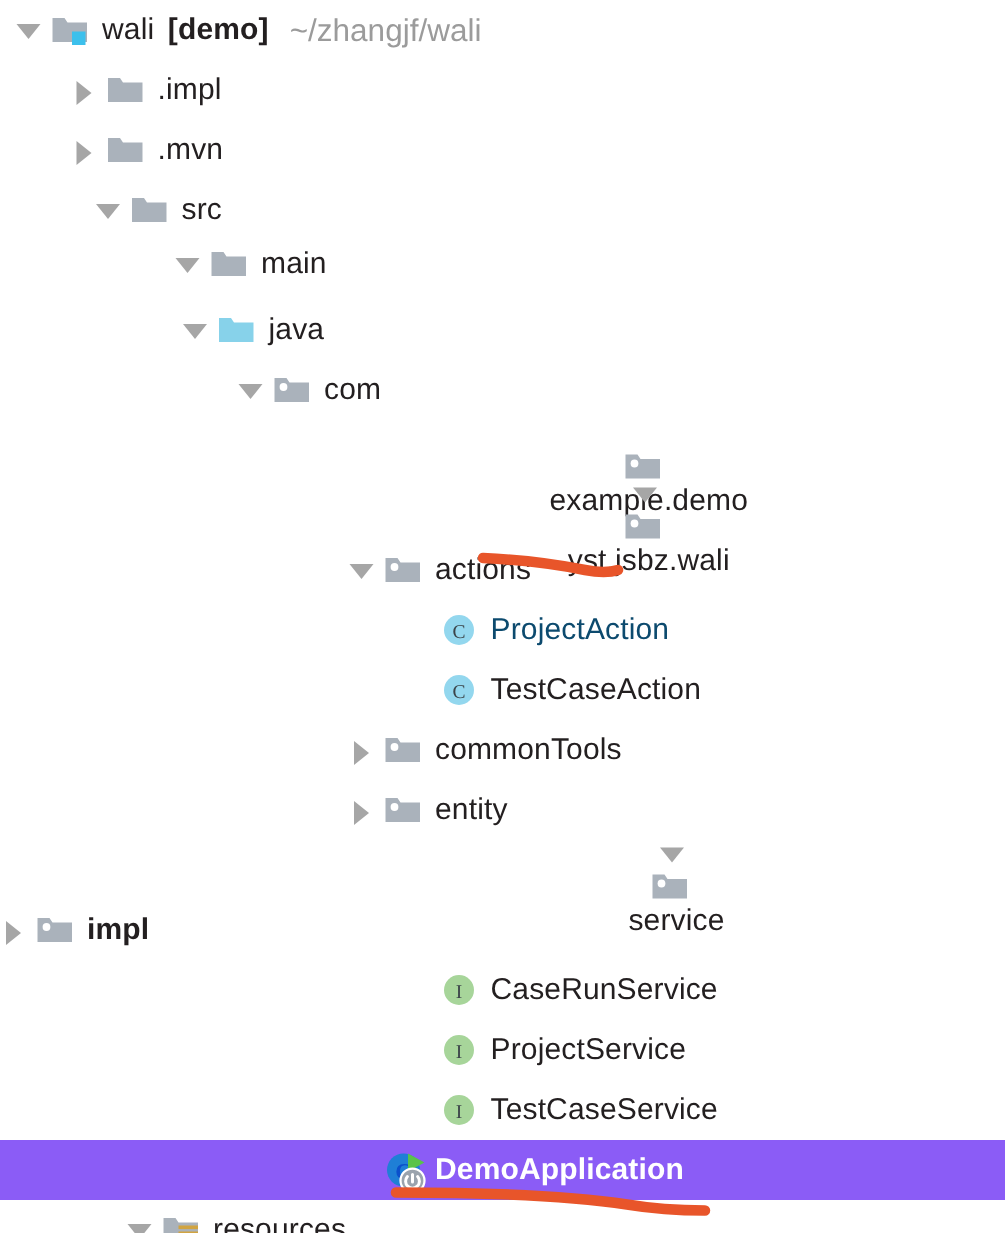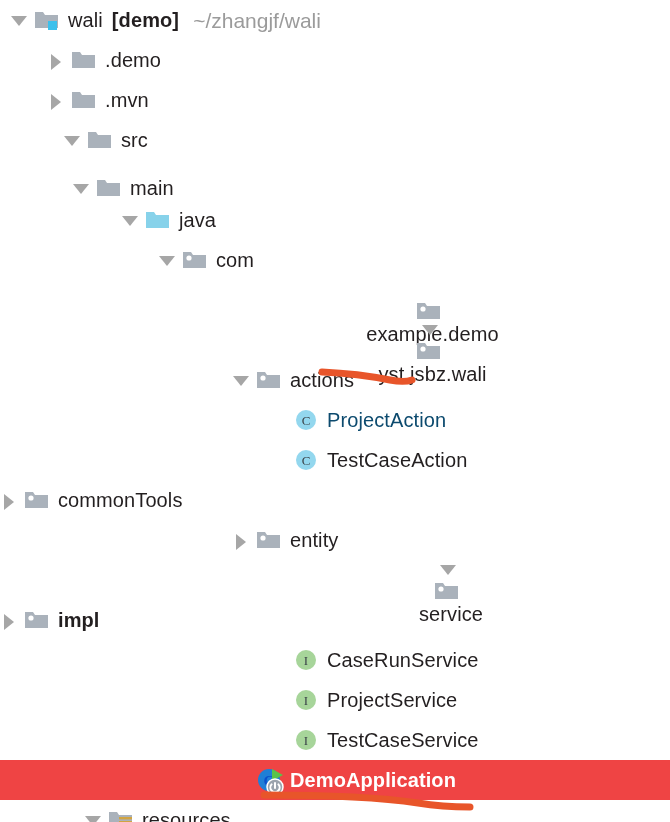--- a/index.html
+++ b/index.html
@@ -25,21 +25,21 @@
     position: absolute;
     left: 0;
     width: 670px;
     height: 40px;
     display: flex;
     align-items: center;
     box-sizing: border-box;
     white-space: nowrap;
   }
   .row.selected {
-    background: #ef4444;
+    background: #8b5cf6;
   }
 
   
   .twisty {
     position: relative;
     width: 18px;
     height: 18px;
     flex: 0 0 18px;
     margin-right: 6px;
   }
@@ -115,41 +115,41 @@
       <span class="label name-demo">[demo]</span>
       <span class="sub">~/zhangjf/wali</span>
     </div>
     <div class="row" style="top: 40px; padding-left: 47px;">
       <span class="twisty right"></span>
       <span class="icon">
         <svg width="26" height="26" viewBox="0 0 26 26">
           <path d="M1 5 h8 l2 3 h13 v13 H1 Z" fill="#aab2bb"></path>
         </svg>
       </span>
-      <span class="label">.demo</span>
+      <span class="label">.impl</span>
     </div>
     <div class="row" style="top: 80px; padding-left: 47px;">
       <span class="twisty right"></span>
       <span class="icon">
         <svg width="26" height="26" viewBox="0 0 26 26">
           <path d="M1 5 h8 l2 3 h13 v13 H1 Z" fill="#aab2bb"></path>
         </svg>
       </span>
       <span class="label">.mvn</span>
     </div>
     <div class="row" style="top: 120px; padding-left: 47px; margin-left: 16px;">
       <span class="twisty down"></span>
       <span class="icon">
         <svg width="26" height="26" viewBox="0 0 26 26">
           <path d="M1 5 h8 l2 3 h13 v13 H1 Z" fill="#aab2bb"></path>
         </svg>
       </span>
       <span class="label">src</span>
     </div>
-    <div class="row" style="top: 168px; padding-left: 72px;">
+    <div class="row" style="top: 156px; padding-left: 116px;">
       <span class="twisty down"></span>
       <span class="icon">
         <svg width="26" height="26" viewBox="0 0 26 26">
           <path d="M1 5 h8 l2 3 h13 v13 H1 Z" fill="#aab2bb"></path>
         </svg>
       </span>
       <span class="label">main</span>
     </div>
     <div class="row" style="top: 200px; padding-left: 121px;">
       <span class="twisty down"></span>
@@ -213,21 +213,21 @@
     <div class="row" style="top: 440px; padding-left: 269px;">
       <span class="twisty none"></span>
       <span class="icon">
         <svg width="26" height="26" viewBox="0 0 26 26">
           <circle cx="13" cy="13" r="10" fill="#93d7ee"></circle>
           <text x="13" y="18" font-family="Liberation Serif, serif" font-size="13" fill="#3b4449" text-anchor="middle">C</text>
         </svg>
       </span>
       <span class="label">TestCaseAction</span>
     </div>
-    <div class="row" style="top: 480px; ">
+    <div class="row" style="top: 480px; padding-left: 232px;">
       <span class="twisty right"></span>
       <span class="icon">
         <svg width="26" height="26" viewBox="0 0 26 26">
           <path d="M1 5 h8 l2 3 h13 v13 H1 Z" fill="#aab2bb"></path>
           <circle cx="7" cy="11" r="2.6" fill="#ffffff"></circle>
         </svg>
       </span>
       <span class="label">commonTools</span>
     </div>
     <div class="row" style="top: 520px; padding-left: 232px;">

